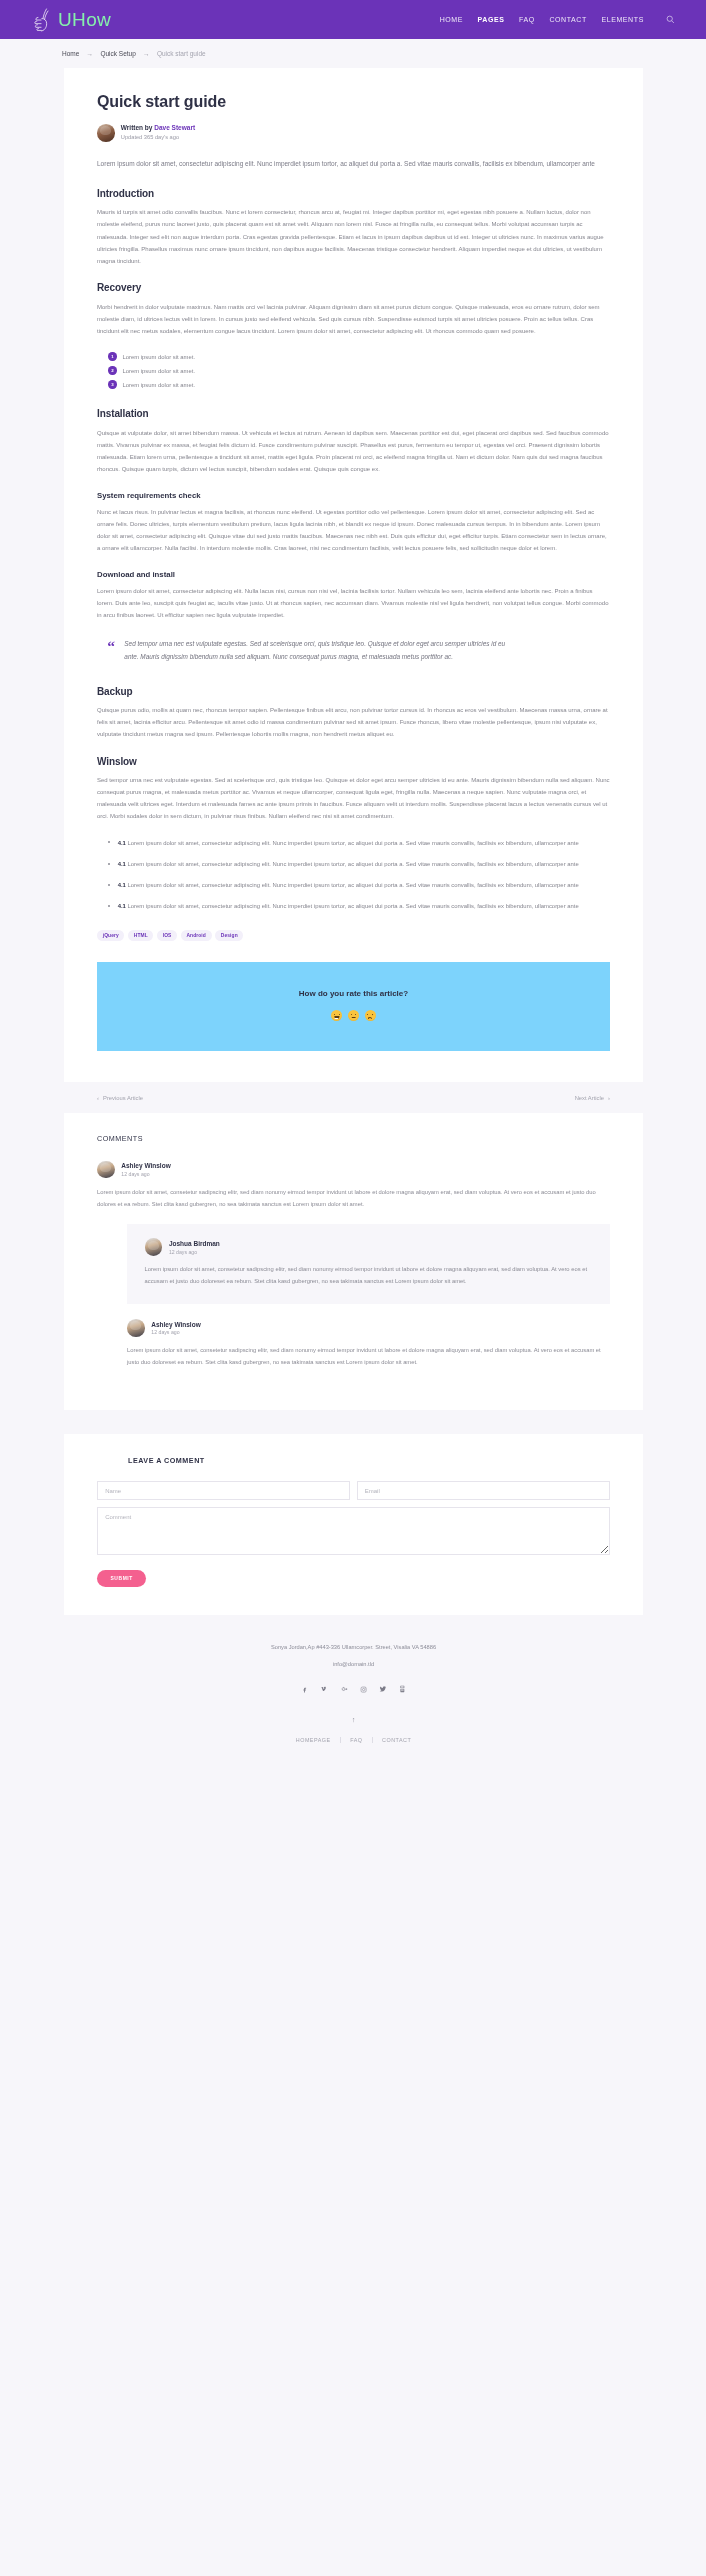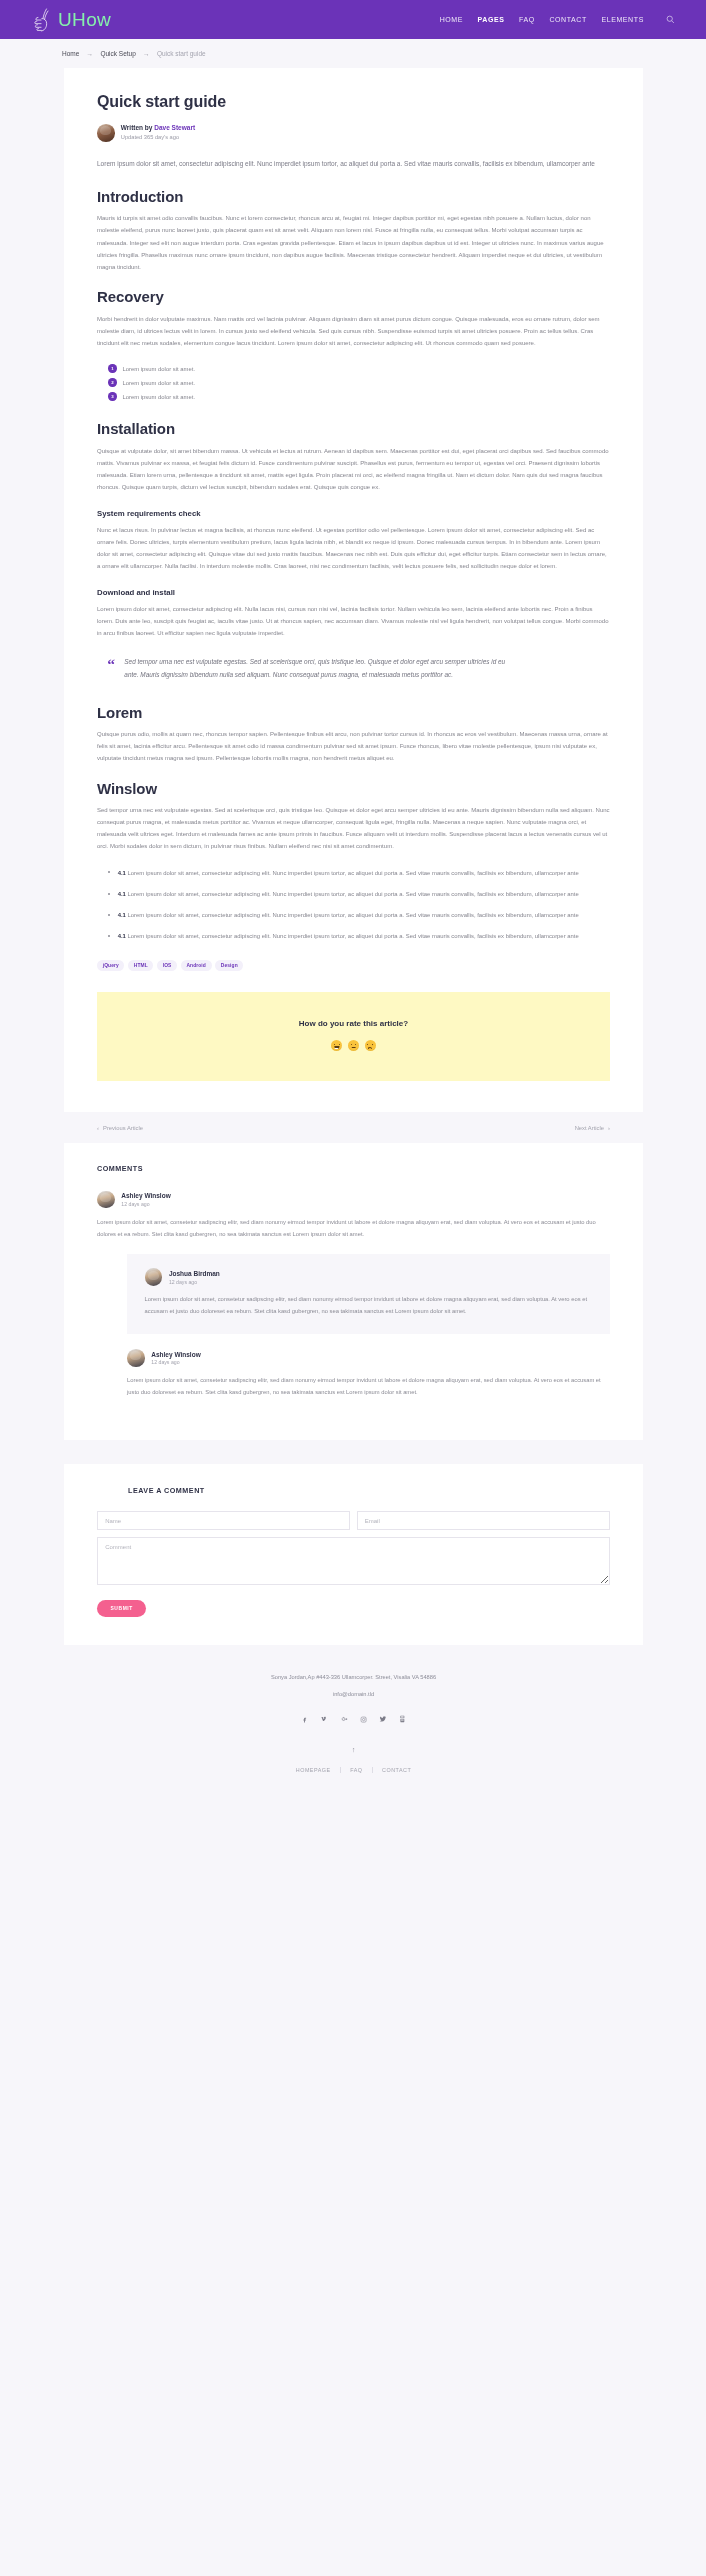--- a/index.html
+++ b/index.html
@@ -34,21 +34,21 @@
     background:linear-gradient(160deg,#d6c2b0 0%,#8d5f45 45%,#4a2e22 100%);position:relative;}
   .avatar.a2{background:linear-gradient(165deg,#dfe4ea 0%,#c7a989 40%,#3a3a46 100%);}
   .avatar::after{content:"";position:absolute;left:18%;top:12%;width:64%;height:52%;border-radius:50% 50% 42% 42%;background:rgba(255,255,255,.18);}
   .byline-txt{line-height:1.35;}
   .byline-name{font-size:6.5px;color:#2f3146;font-weight:700;}
   .byline-name i{font-style:normal;color:#6b33b8;}
   .byline-date{font-size:5.7px;color:#9a9aa6;margin-top:1px;}
 
   p.lead{font-size:6.5px;color:#7b7b87;line-height:2.05;margin-bottom:17.6px;}
 
-  h2.sec{font-size:15px;color:#2f3146;font-weight:700;margin:0 0 7.2px;letter-spacing:-0.1px;}
+  h2.sec{font-size:10px;color:#2f3146;font-weight:700;margin:0 0 7.2px;letter-spacing:-0.1px;}
   h3.sub{font-size:7.8px;color:#2f3146;font-weight:700;margin:0 0 6.2px;}
   p.body{font-size:6px;color:#86868f;line-height:2.02;margin-bottom:15.5px;}
   .gap-lg{margin-bottom:23px;}
 
   
   ol.numlist{list-style:none;margin:2.1px 0 19.7px 11.4px;}
   ol.numlist li{display:flex;align-items:center;gap:5.7px;margin-bottom:5.7px;}
   .num{width:8.3px;height:8.3px;border-radius:50%;background:#6b33b8;color:#fff;font-size:4.4px;
        display:flex;align-items:center;justify-content:center;flex:0 0 8.3px;font-weight:700;}
   ol.numlist span.txt{font-size:5.9px;color:#86868f;}
@@ -62,42 +62,42 @@
   ul.bullets{list-style:none;margin:4.1px 0 17.6px 11.4px;}
   ul.bullets li{position:relative;padding-left:9.3px;margin-bottom:10.3px;font-size:5.9px;color:#86868f;line-height:1.85;}
   ul.bullets li::before{content:"";position:absolute;left:0;top:3.6px;width:2.1px;height:2.1px;border-radius:50%;background:#8b8b95;}
   ul.bullets b{color:#2f3146;font-weight:700;}
 
   
   .tags{display:flex;gap:3.6px;margin:5.2px 0 21px;}
   .tag{background:#f3f0fa;color:#6b33b8;font-size:4.9px;padding:3.1px 5.7px;border-radius:6.7px;font-weight:700;letter-spacing:0.1px;}
 
   
-  .rate{background:#fef9c3;padding:27px 0 30px;text-align:center;}
+  .rate{background:#7dd3fc;padding:27px 0 30px;text-align:center;}
   .rate h4{font-size:8px;color:#2f3146;font-weight:700;margin-bottom:12.4px;}
   .faces{display:flex;justify-content:center;gap:5.7px;}
   .face{width:11px;height:11px;border-radius:50%;background:#f9c33c;position:relative;box-shadow:inset 0 -1px 0 rgba(0,0,0,.05);}
   .face .eye{position:absolute;top:3.1px;width:1.2px;height:1.8px;background:#5c3c10;border-radius:0.5px;}
   .face .eye.l{left:2.6px} .face .eye.r{right:2.6px}
   .face .mouth{position:absolute;left:50%;transform:translateX(-50%);}
   .face.happy .mouth{bottom:2.3px;width:5.2px;height:3.1px;background:#5c3c10;border-radius:0 0 5.2px 5.2px;}
   .face.happy .mouth::after{content:"";position:absolute;left:0.5px;bottom:0;width:4.1px;height:1.3px;background:#fff;border-radius:0 0 3.1px 3.1px;}
   .face.neutral .mouth{bottom:3.1px;width:4.7px;height:1px;background:#5c3c10;border-radius:0.5px;}
   .face.sad .eye{top:3.4px;height:1px;border-radius:1px 1px 0 0;transform:rotate(0deg);}
   .face.sad .eye.l{transform:rotate(18deg)} .face.sad .eye.r{transform:rotate(-18deg)}
   .face.sad .mouth{bottom:2.1px;width:4.1px;height:2.6px;border:0.8px solid #5c3c10;border-top:none;border-radius:0 0 4.1px 4.1px;background:transparent;border-bottom-width:0;}
   .face.sad .mouth{bottom:2.3px;width:4.1px;height:2.1px;background:transparent;border:0.8px solid #5c3c10;border-bottom:none;border-radius:4.1px 4.1px 0 0;}
 
   
   .pager{width:579px;margin:0 auto;display:flex;justify-content:space-between;align-items:center;padding:12.4px 33px;font-size:5.8px;color:#a3a3ae;}
   .pager a{color:#a3a3ae;text-decoration:none;display:flex;align-items:center;gap:4.1px;}
 
   
   .spacer{height:24px;}
-  .cm-title{font-size:7.2px;font-weight:700;color:#2f3146;letter-spacing:0.5px;margin-bottom:17.6px;}
+  .cm-title{font-size:7.2px;font-weight:400;color:#2f3146;letter-spacing:0.5px;margin-bottom:17.6px;}
   .cm{margin-bottom:13.5px;}
   .cm-head{display:flex;align-items:center;gap:6.7px;margin-bottom:8.3px;}
   .cm-name{font-size:6.5px;font-weight:700;color:#2f3146;}
   .cm-date{font-size:5.2px;color:#a3a3ae;margin-top:1.6px;}
   .cm-body{font-size:5.8px;color:#8b8b95;line-height:2.05;}
   .cm.reply{background:#f7f6fa;padding:14.5px 17.6px 15.5px;margin:7.2px 0 15.5px 30px;}
 
   
   .form-title{font-size:7.2px;font-weight:700;color:#2f3146;letter-spacing:0.5px;margin-bottom:15.5px;padding-left:31px;}
   .row2{display:flex;gap:6.2px;margin-bottom:6.2px;}
@@ -203,21 +203,21 @@
     <p class="body gap-lg">Nunc et lacus risus. In pulvinar lectus et magna facilisis, at rhoncus nunc eleifend. Ut egestas porttitor odio vel pellentesque. Lorem ipsum dolor sit amet, consectetur adipiscing elit. Sed ac ornare felis. Donec ultricies, turpis elementum vestibulum pretium, lacus ligula lacinia nibh, et blandit ex neque id ipsum. Donec malesuada cursus tempus. In in bibendum ante. Lorem ipsum dolor sit amet, consectetur adipiscing elit. Quisque vitae dui sed justo mattis faucibus. Maecenas nec nibh est. Duis quis efficitur dui, eget efficitur turpis. Etiam consectetur sem in lectus ornare, a ornare elit ullamcorper. Nulla facilisi. In interdum molestie mollis. Cras laoreet, nisi nec condimentum facilisis, velit lectus posuere felis, sed sollicitudin neque dolor et lorem.</p>
 
     <h3 class="sub">Download and install</h3>
     <p class="body">Lorem ipsum dolor sit amet, consectetur adipiscing elit. Nulla lacus nisi, cursus non nisi vel, lacinia facilisis tortor. Nullam vehicula leo sem, lacinia eleifend ante lobortis nec. Proin a finibus lorem. Duis ante leo, suscipit quis feugiat ac, iaculis vitae justo. Ut at rhoncus sapien, nec accumsan diam. Vivamus molestie nisl vel ligula hendrerit, non volutpat tellus congue. Morbi commodo in arcu finibus laoreet. Ut efficitur sapien nec ligula vulputate imperdiet.</p>
 
     <div class="quote">
       <span class="qmark">“</span>
       <p class="qtext">Sed tempor urna nec est vulputate egestas. Sed at scelerisque orci, quis tristique leo. Quisque et dolor eget arcu semper ultricies id eu ante. Mauris dignissim bibendum nulla sed aliquam. Nunc consequat purus magna, et malesuada metus porttitor ac.</p>
     </div>
 
-    <h2 class="sec">Lorem</h2>
+    <h2 class="sec">Backup</h2>
     <p class="body gap-lg">Quisque purus odio, mollis at quam nec, rhoncus tempor sapien. Pellentesque finibus elit arcu, non pulvinar tortor cursus id. In rhoncus ac eros vel vestibulum. Maecenas massa urna, ornare at felis sit amet, lacinia efficitur arcu. Pellentesque sit amet odio id massa condimentum pulvinar sed sit amet ipsum. Fusce rhoncus, libero vitae molestie pellentesque, ipsum nisi vulputate ex, vulputate tincidunt metus magna sed ipsum. Pellentesque lobortis mollis magna, non hendrerit metus aliquet eu.</p>
 
     <h2 class="sec">Winslow</h2>
     <p class="body">Sed tempor urna nec est vulputate egestas. Sed at scelerisque orci, quis tristique leo. Quisque et dolor eget arcu semper ultricies id eu ante. Mauris dignissim bibendum nulla sed aliquam. Nunc consequat purus magna, et malesuada metus porttitor ac. Vivamus et neque ullamcorper, consequat ligula eget, fringilla nulla. Maecenas a neque sapien. Nunc vulputate magna orci, et malesuada velit ultrices eget. Interdum et malesuada fames ac ante ipsum primis in faucibus. Fusce aliquam velit ut interdum mollis. Suspendisse placerat lacus a lectus venenatis cursus vel ut orci. Morbi sodales dolor in sem dictum, in pulvinar risus finibus. Nullam eleifend nec nisi sit amet condimentum.</p>
 
     <ul class="bullets">
       <li><b>4.1</b> <span>Lorem ipsum dolor sit amet, consectetur adipiscing elit. Nunc imperdiet ipsum tortor, ac aliquet dui porta a. Sed vitae mauris convallis, facilisis ex bibendum, ullamcorper ante</span></li>
       <li><b>4.1</b> <span>Lorem ipsum dolor sit amet, consectetur adipiscing elit. Nunc imperdiet ipsum tortor, ac aliquet dui porta a. Sed vitae mauris convallis, facilisis ex bibendum, ullamcorper ante</span></li>
       <li><b>4.1</b> <span>Lorem ipsum dolor sit amet, consectetur adipiscing elit. Nunc imperdiet ipsum tortor, ac aliquet dui porta a. Sed vitae mauris convallis, facilisis ex bibendum, ullamcorper ante</span></li>
       <li><b>4.1</b> <span>Lorem ipsum dolor sit amet, consectetur adipiscing elit. Nunc imperdiet ipsum tortor, ac aliquet dui porta a. Sed vitae mauris convallis, facilisis ex bibendum, ullamcorper ante</span></li>

